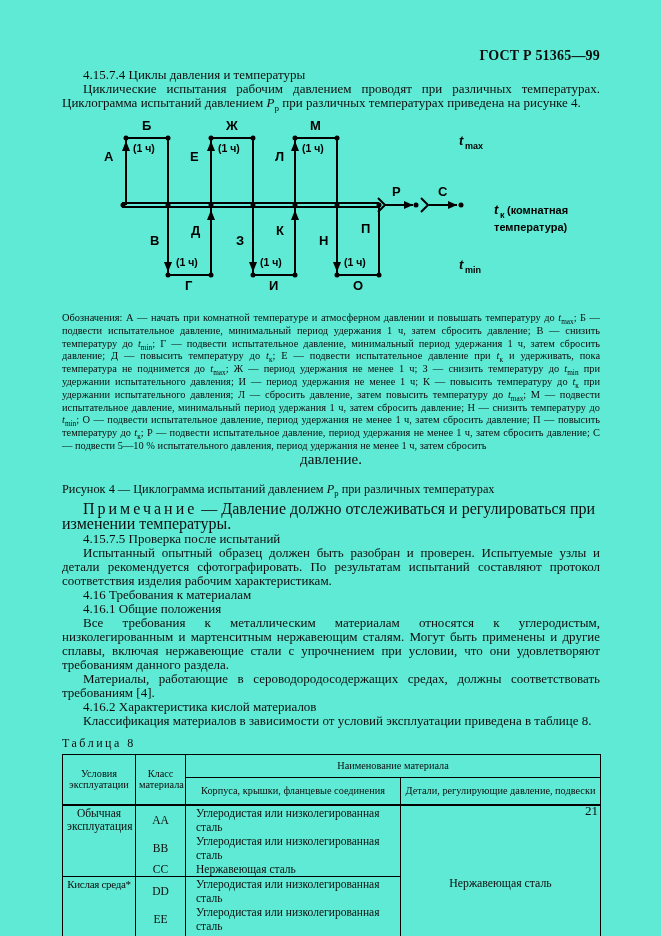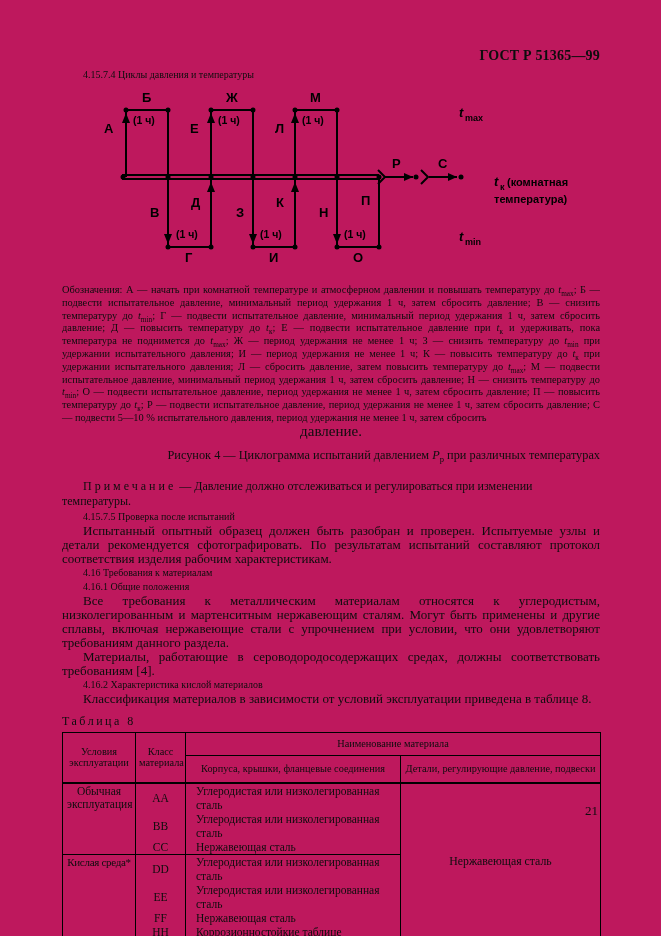--- a/index.html
+++ b/index.html
@@ -1,33 +1,33 @@
 <!DOCTYPE html>
 <html><head>
 <meta charset="utf-8">
 <style>
   html,body { margin:0; padding:0; background:#ffffff; }
   .page {
-    position:relative; width:661px; height:936px; background:#be185d;
+    position:relative; width:661px; height:936px; background:#5eead4;
     font-family:"Liberation Serif", serif; color:#0d0d0d; overflow:hidden;
   }
   .gost-header {
     position:absolute; top:48px; right:61px;
     font-weight:bold; font-size:14px; letter-spacing:0.2px;
   }
   .content { position:absolute; top:68px; left:62px; width:538px; }
-  .t1 { font-size:10px; line-height:14px; text-indent:21px; }
+  .t1 { font-size:13px; line-height:14px; text-indent:21px; }
   .para { font-size:13px; line-height:14px; text-align:justify; text-indent:21px; }
   .para i, .caption i, .legend i { font-style:italic; }
   sub { font-size:0.7em; line-height:0; }
   svg.diagram { display:block; margin-top:3px; }
   .legend { font-size:10.4px; line-height:12.8px; text-align:justify; margin-top:17px; }
   .legend-end { font-size:15px; line-height:13px; text-align:center; }
-  .caption { font-size:12.3px; line-height:15px; text-align:right; margin-top:10px; }
-  .note { font-size:12px; line-height:15px; text-indent:21px; margin-top:16px; }
+  .caption { font-size:12.3px; line-height:15px; text-align:left; margin-top:16px; }
+  .note { font-size:16px; line-height:15px; text-indent:21px; margin-top:4px; }
   .note .sp { letter-spacing:3px; }
   .mt1 { margin-top:1px;font-family:Liberation Serif, serif; }
   .bold { font-weight:normal; }
   .table-label { font-size:12px; margin-top:8px; letter-spacing:2.5px; }
   table.t8 {
     margin-top:3px; border-collapse:collapse; width:538px;
     border:1.5px solid #000; table-layout:fixed;
   }
   table.t8 th, table.t8 td { border-left:1px solid #000; border-right:1px solid #000; }
   table.t8 th {
@@ -57,20 +57,21 @@
 </head>
 <body>
 
 <div class="page">
 
   <div class="gost-header">ГОСТ Р 51365—99</div>
 
   <div class="content">
 
     <div class="t1">4.15.7.4 Циклы давления и температуры</div>
+    <div class="para">Циклические испытания рабочим давлением проводят при различных температурах. Циклограмма испытаний давлением <i>P</i><sub>р</sub> при различных температурах приведена на рисунке 4.</div>
 
     <svg class="diagram" viewBox="62 120 538 182" width="538" height="182" xmlns="http://www.w3.org/2000/svg">
       <g class="stroke2">
         <line x1="126" y1="212" x2="126" y2="145"></line>
         <line x1="125" y1="145" x2="169" y2="145"></line>
         <line x1="168" y1="145" x2="168" y2="282"></line>
         <line x1="167" y1="282" x2="212" y2="282"></line>
         <line x1="211" y1="282" x2="211" y2="145"></line>
         <line x1="210" y1="145" x2="254" y2="145"></line>
         <line x1="253" y1="145" x2="253" y2="282"></line>

